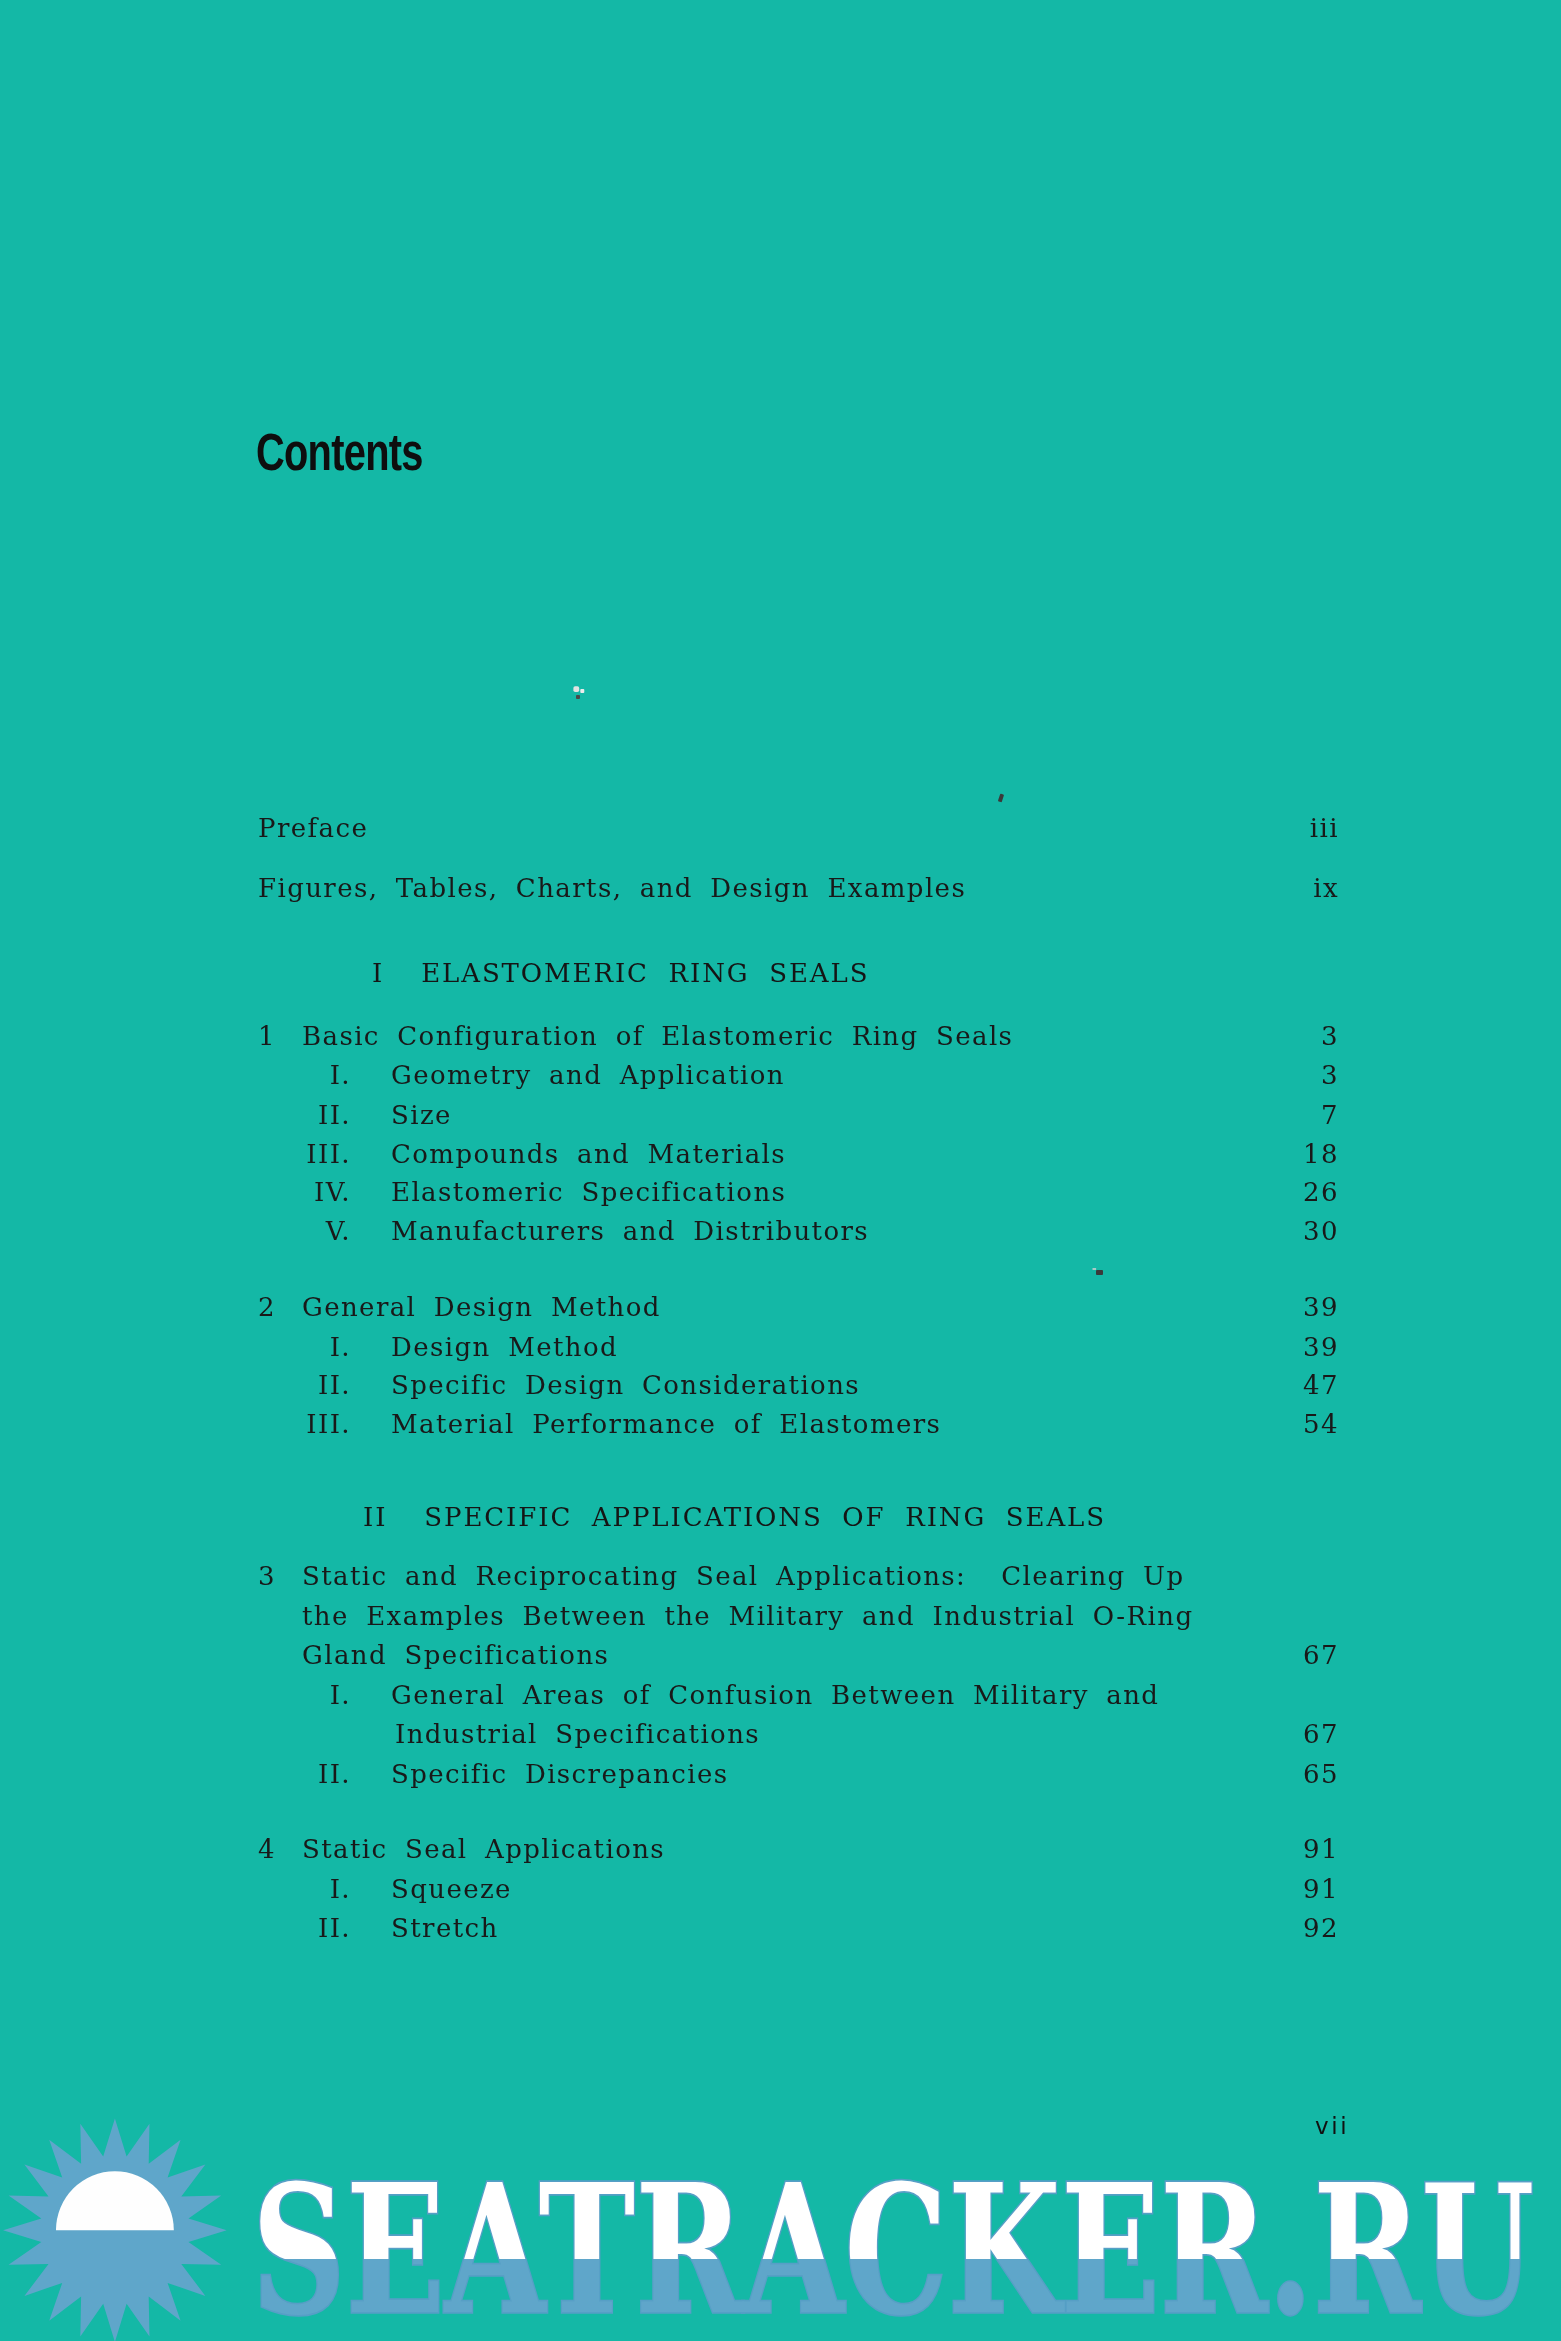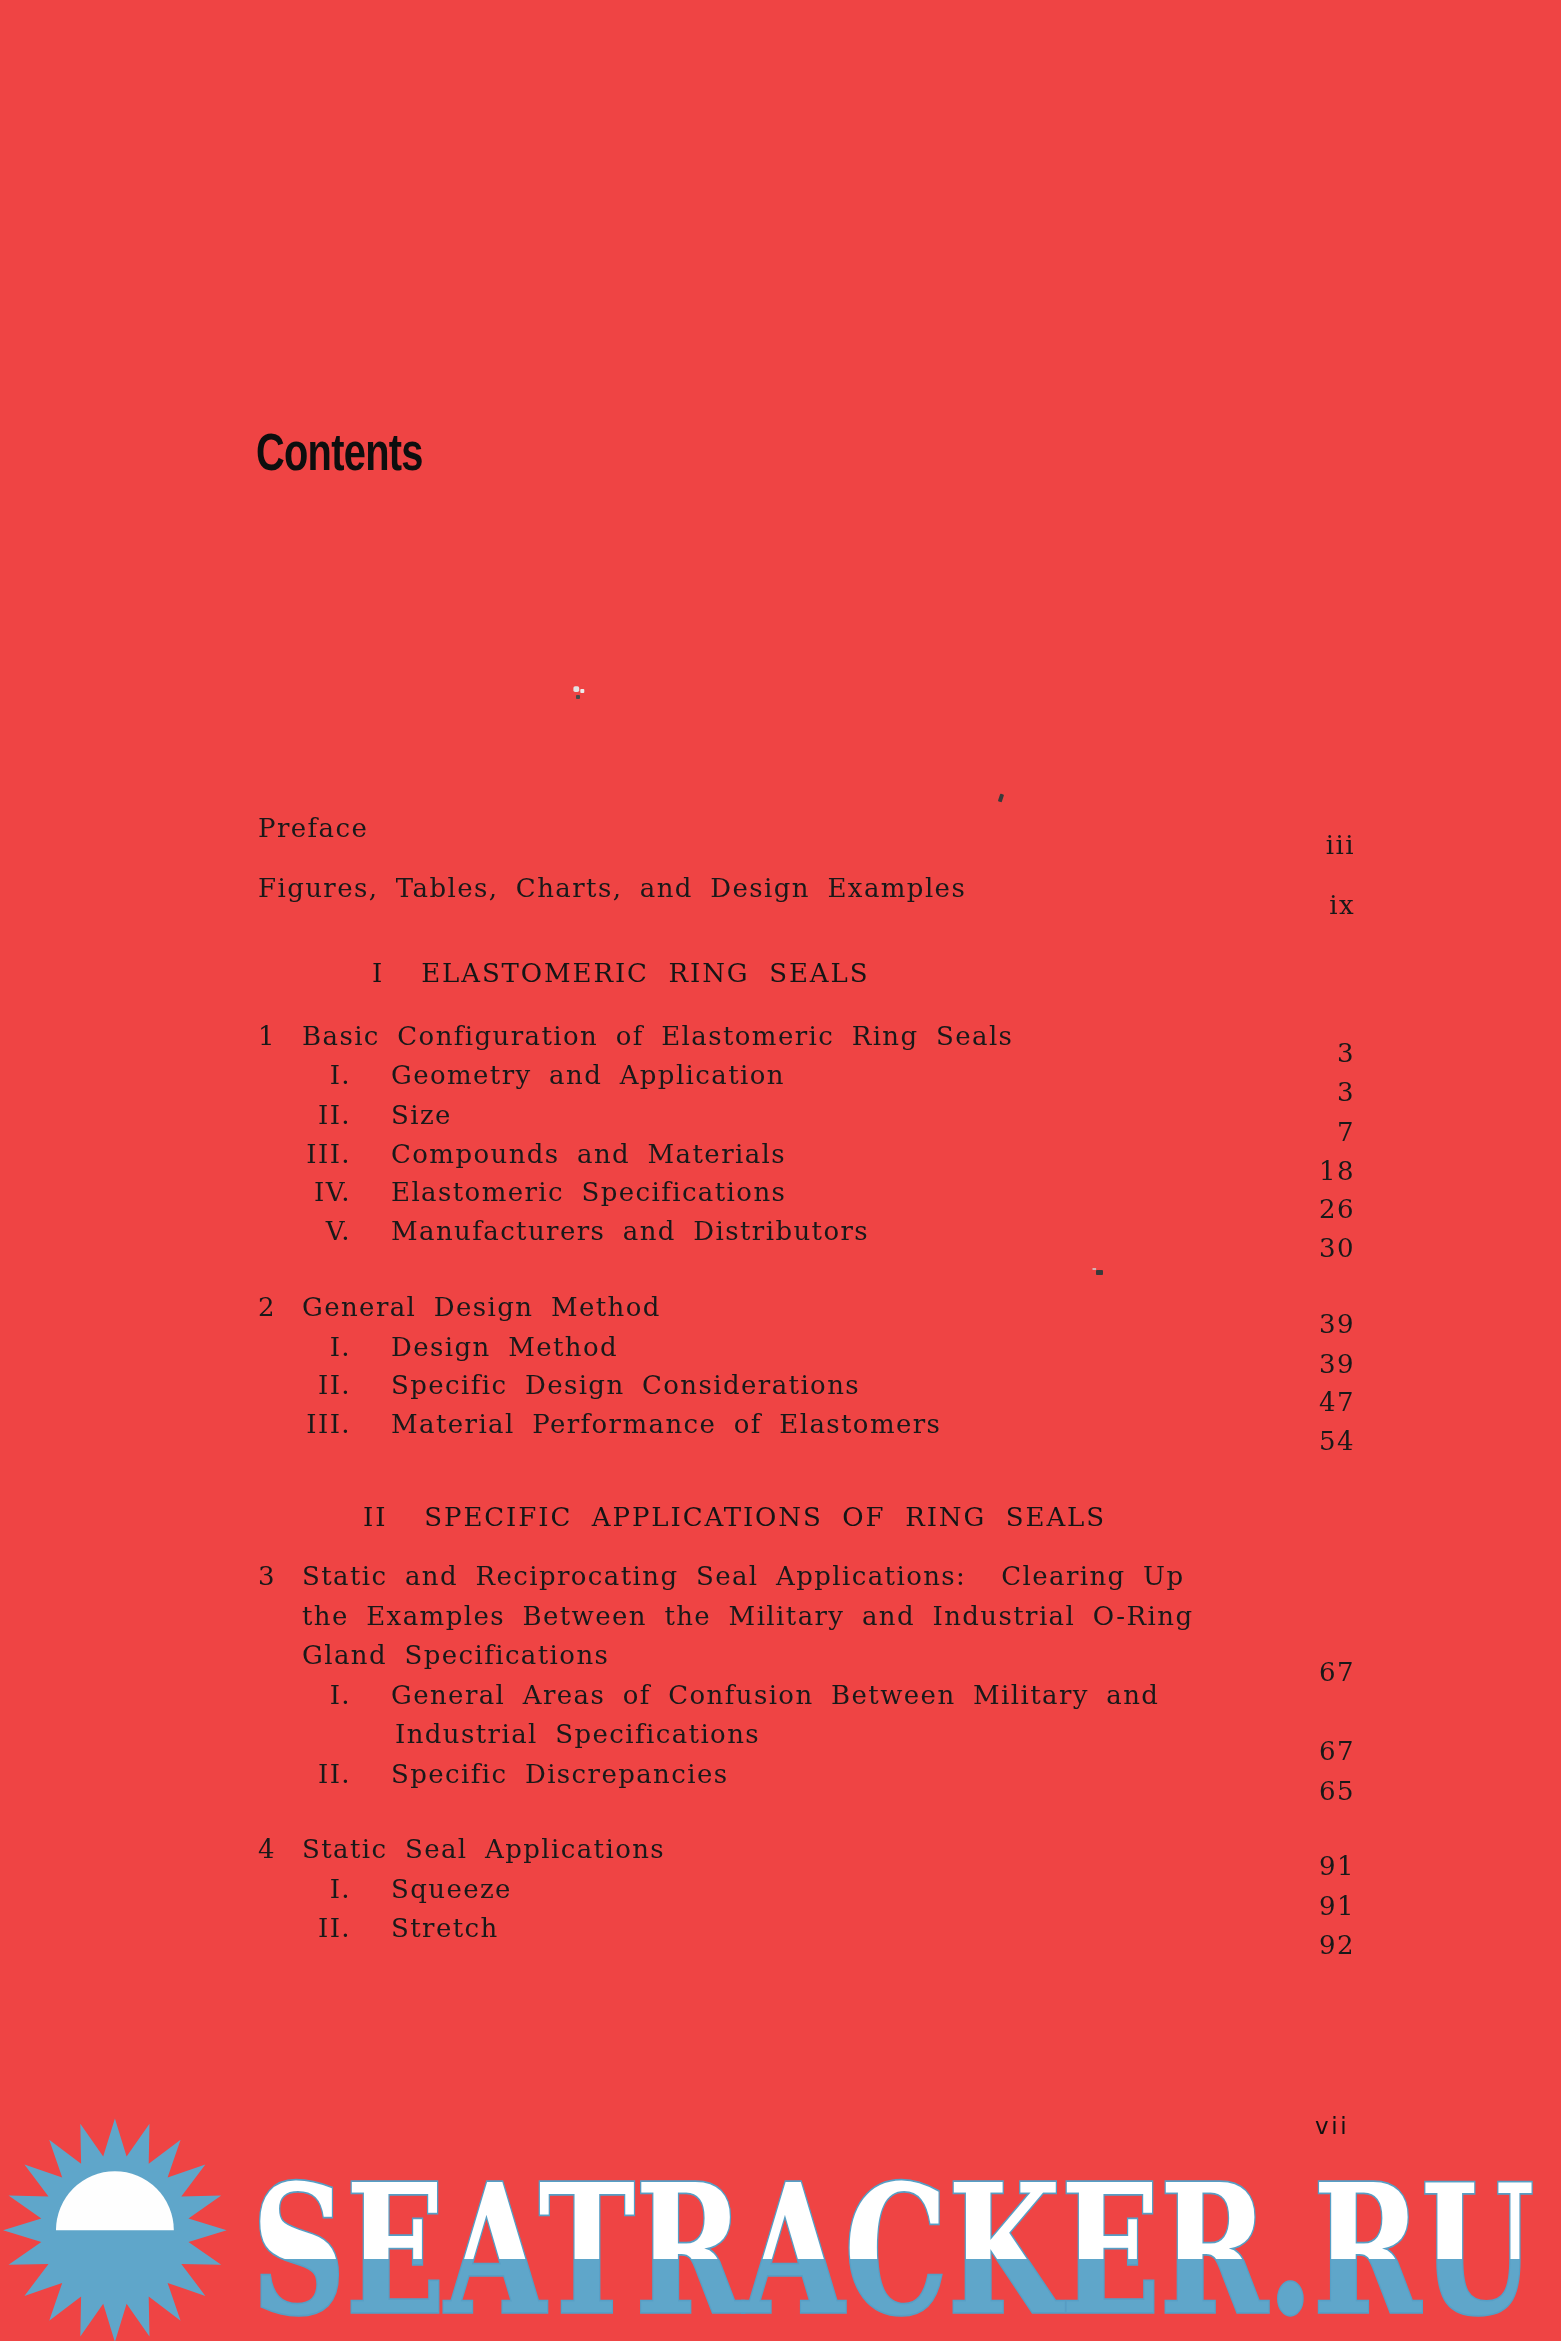--- a/index.html
+++ b/index.html
@@ -1,34 +1,34 @@
 <!DOCTYPE html>
 <html style="font-size:14px"><head>
 <meta charset="utf-8">
 <style>
   html,body{margin:0;padding:0;}
   body{width:1561px;height:2342px;position:relative;background:#fdfdfc;overflow:hidden;
        font-family:"DejaVu Serif", serif;}
-  #page{position:absolute;inset:0;background:#ef4444;}
+  #page{position:absolute;inset:0;background:#14b8a6;}
 
   
   #book-title{
     position:absolute;left:256px;top:428px;
     font-family:"Liberation Sans", sans-serif;
     font-weight:bold;font-size:51px;line-height:50px;color:#0e0e0e;
     letter-spacing:-0.9px;transform:scaleX(0.78);transform-origin:left center;
     white-space:pre;
   }
 
   
   #toc{position:absolute;left:258px;top:0;width:1097px;height:2082px;}
   .row{position:absolute;left:0;right:0;height:39px;line-height:39px;
        font-size:26px;color:#191919;letter-spacing:1.4px;word-spacing:7.8px;}
   .row span{position:absolute;top:0;height:39px;line-height:39px;white-space:pre;}
-  .pg{right:0;text-align:right;margin-top:17px;}
+  .pg{right:16px;text-align:right;}
   .cnum{left:0;}
   .rnum{left:0;width:93px;text-align:right;}
   .t-front{left:0;}
   .t-chapter{left:44px;}
   .t-sub{left:133px;}
   .t-contsub{left:137px;}
   .part{letter-spacing:1.9px;word-spacing:9.5px;color:#151515;}
   .pnum{position:relative !important;display:inline-block;}
   .pt{position:relative !important;display:inline-block;margin-left:37px;}
 

